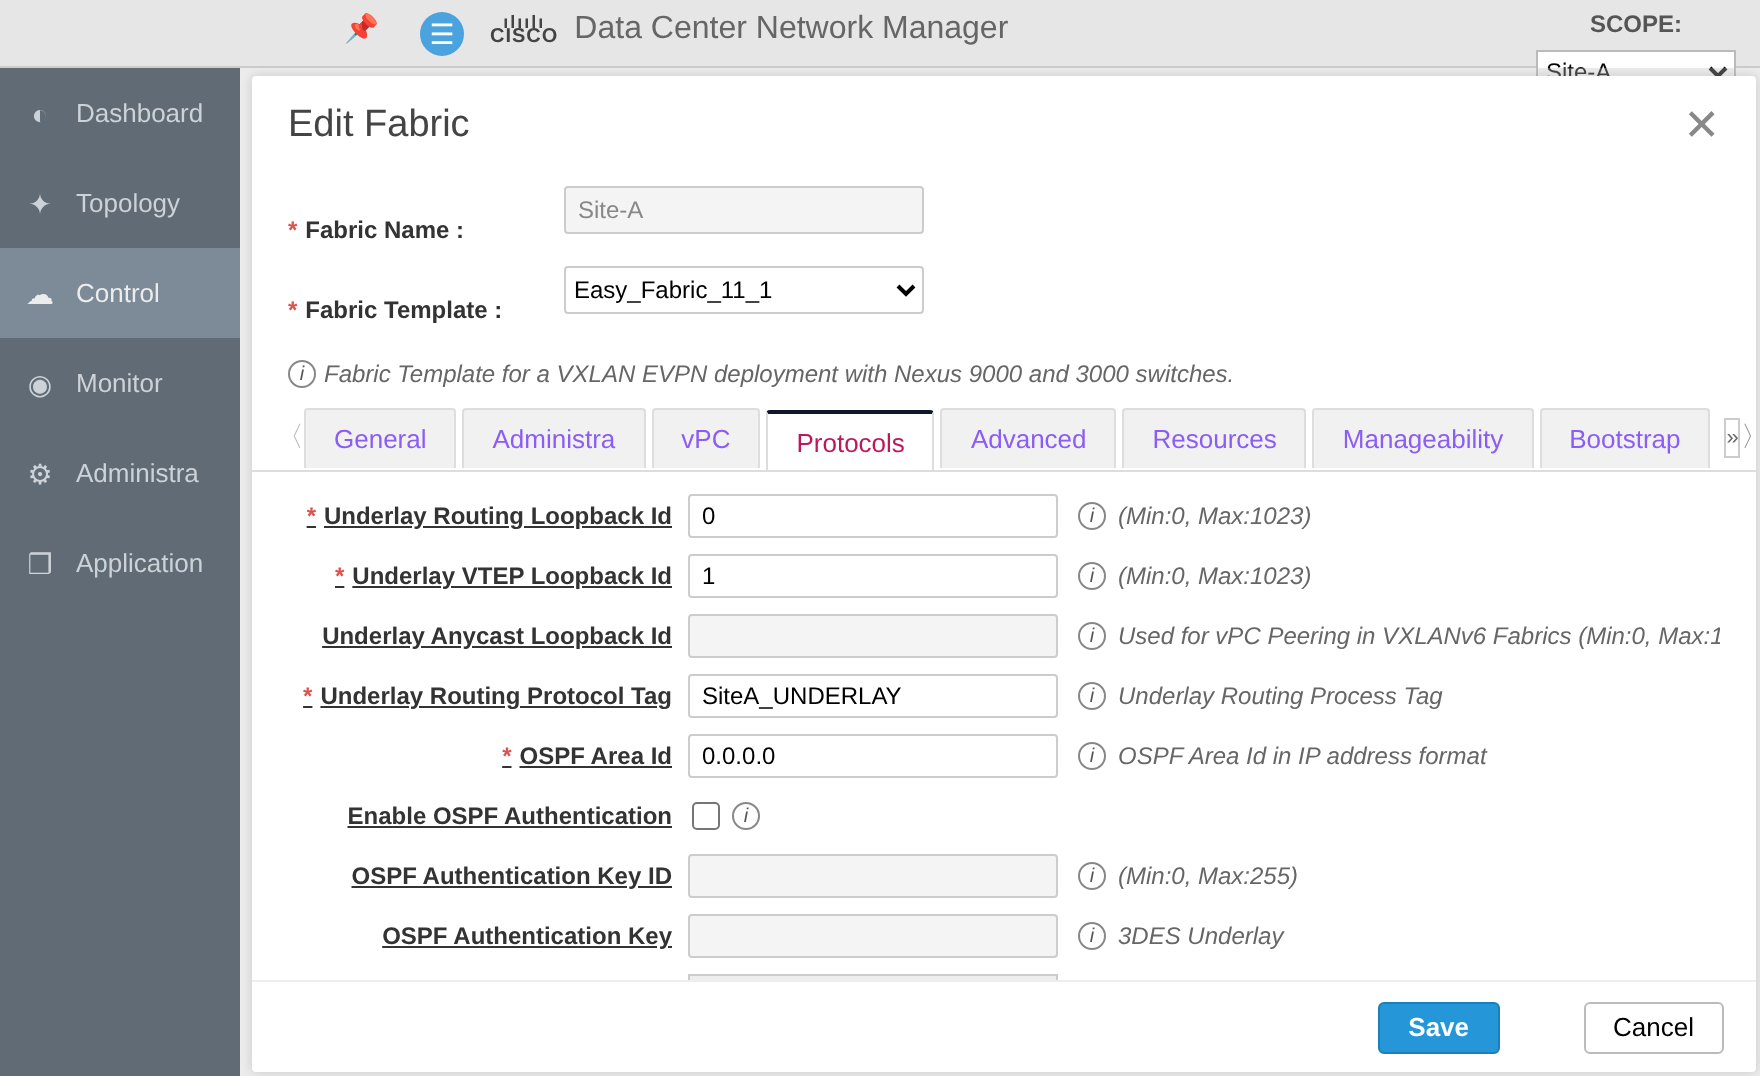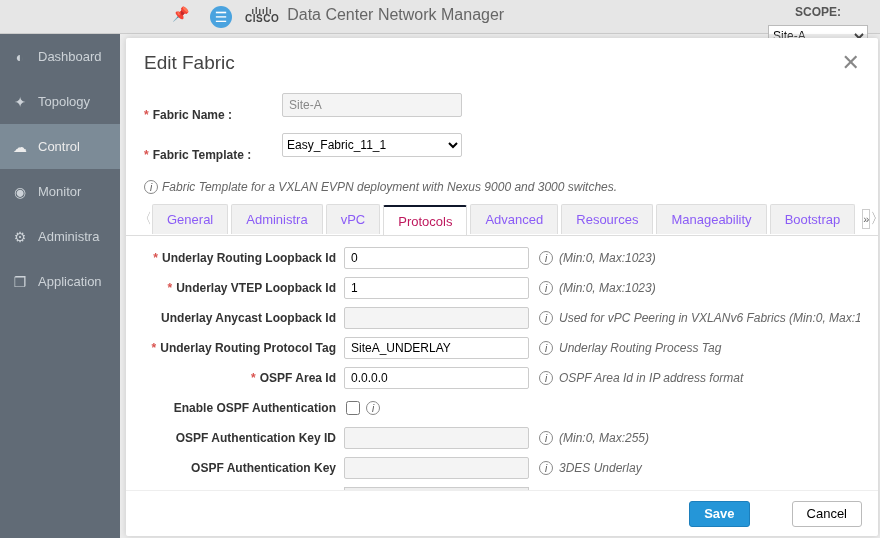--- a/index.html
+++ b/index.html
@@ -49,21 +49,21 @@
   }
   .tabs-wrap { display: flex; align-items: center; padding: 0 12px; border-bottom: 1px solid #ddd; height: 34px; }
   .tab-arrow { width: 18px; text-align:center; color: #bbb; font-size: 14px; cursor: pointer; }
   .tab-arrow.right { color: #999; }
   .tab { padding: 0 14px; height: 30px; line-height: 30px; font-size: 13px; color: #8b5cf6; background: #f1f1f1; border: 1px solid #ddd; border-bottom: none; margin-right: 3px; border-radius: 2px 2px 0 0; cursor: pointer;}
   .tab.active { background: #fff; border-top: 2px solid #0f172a; color:#be185d; position: relative; top:1px; padding-top:0; }
   .tab-more { width: 20px; height:20px; border:1px solid #ccc; display:flex; align-items:center; justify-content:center; font-size:11px; color:#666; margin-left:4px; cursor:pointer;}
   .form-body { flex: 1; overflow-x: hidden; padding: 10px 18px 4px 18px; position: relative; }
   .form-body-inner { height: 250px; overflow-y: auto; overflow-x: auto; }
   .prow { display: flex; align-items: center; margin-bottom: 6px; min-height: 24px; }
-  .plabel { width: 200px; text-align: right; font-size: 12px; font-weight: bold; color: #333; padding-right: 8px; flex-shrink: 0;}
+  .plabel { width: 200px; text-align: right; font-size: 12px; font-weight: bold; color: #333; padding-right: 8px; flex-shrink: 0; text-decoration: underline;}
   .pinput { width: 185px; height: 22px; border: 1px solid #ccc; border-radius: 2px; padding: 0 6px; font-size: 12px; flex-shrink: 0;}
   .pinput.ro { background: #f4f4f4; color:#888; }
   .pcheck { width: 185px; padding-left: 2px; display:flex; align-items:center; gap:6px; flex-shrink:0;}
   .pselect-ro { width: 185px; height:22px; border:1px solid #ccc; background:#eee; display:flex; justify-content:flex-end; align-items:center; padding-right:4px; color:#aaa; font-size:10px; flex-shrink:0;}
   .phint { font-size: 12px; font-style: italic; color: #666; margin-left: 10px; display: flex; align-items: center; gap: 6px; white-space: nowrap;}
   .hscroll { height:11px; background:#f0f0f0; margin-top:2px; border-radius:6px; position:relative;}
   .hscroll-thumb { position:absolute; left:4px; top:1px; height:9px; width:88%; background:#c8c8c8; border-radius:5px;}
   .modal-footer { height: 46px; border-top: 1px solid #eee; display: flex; justify-content: flex-end; align-items: center; gap: 10px; padding: 0 16px;}
   .btn { height: 26px; padding: 0 14px; border-radius: 3px; font-size: 13px; cursor: pointer; border: 1px solid #bbb; background: #fff; margin-left: 32px; }
   .btn.primary { background: #2596d8; color: #fff; border-color: #1c7fbc; font-weight: bold;}

